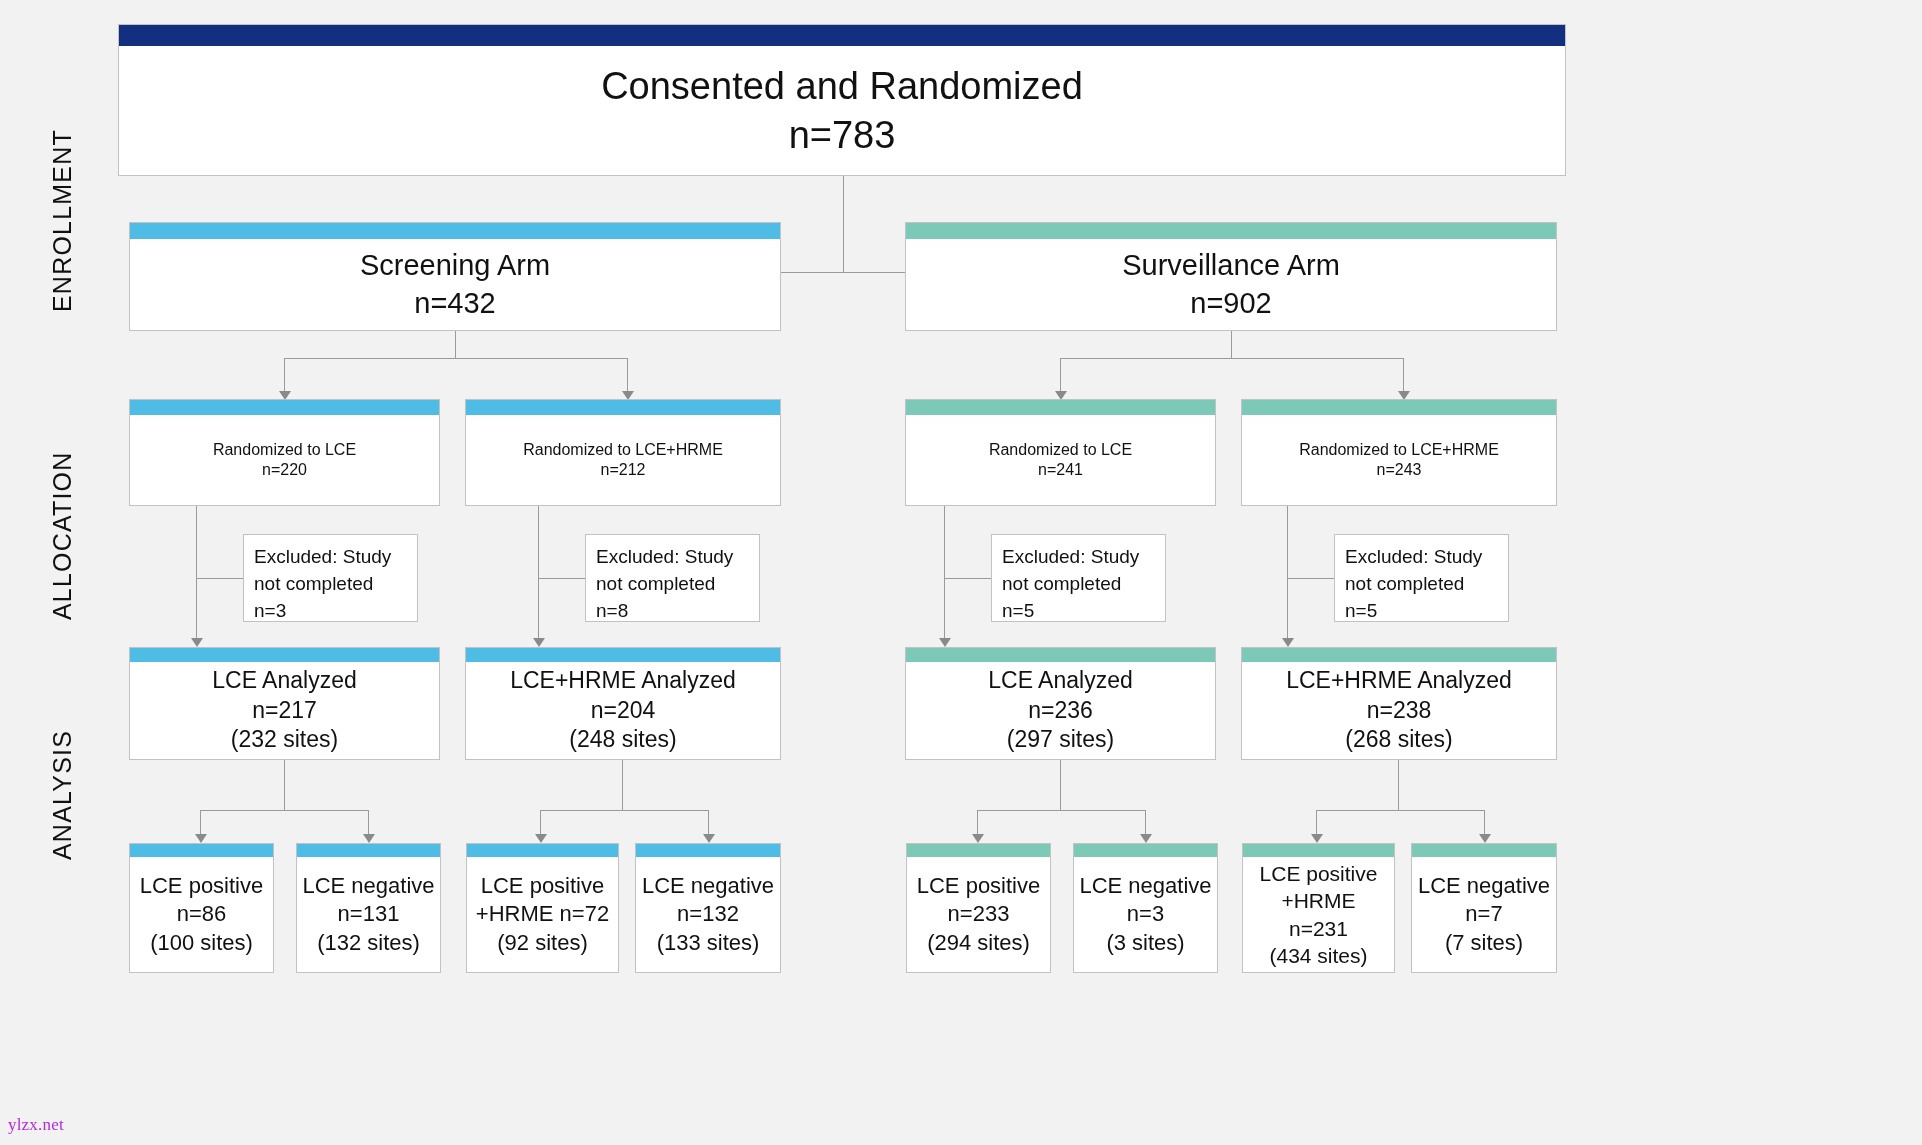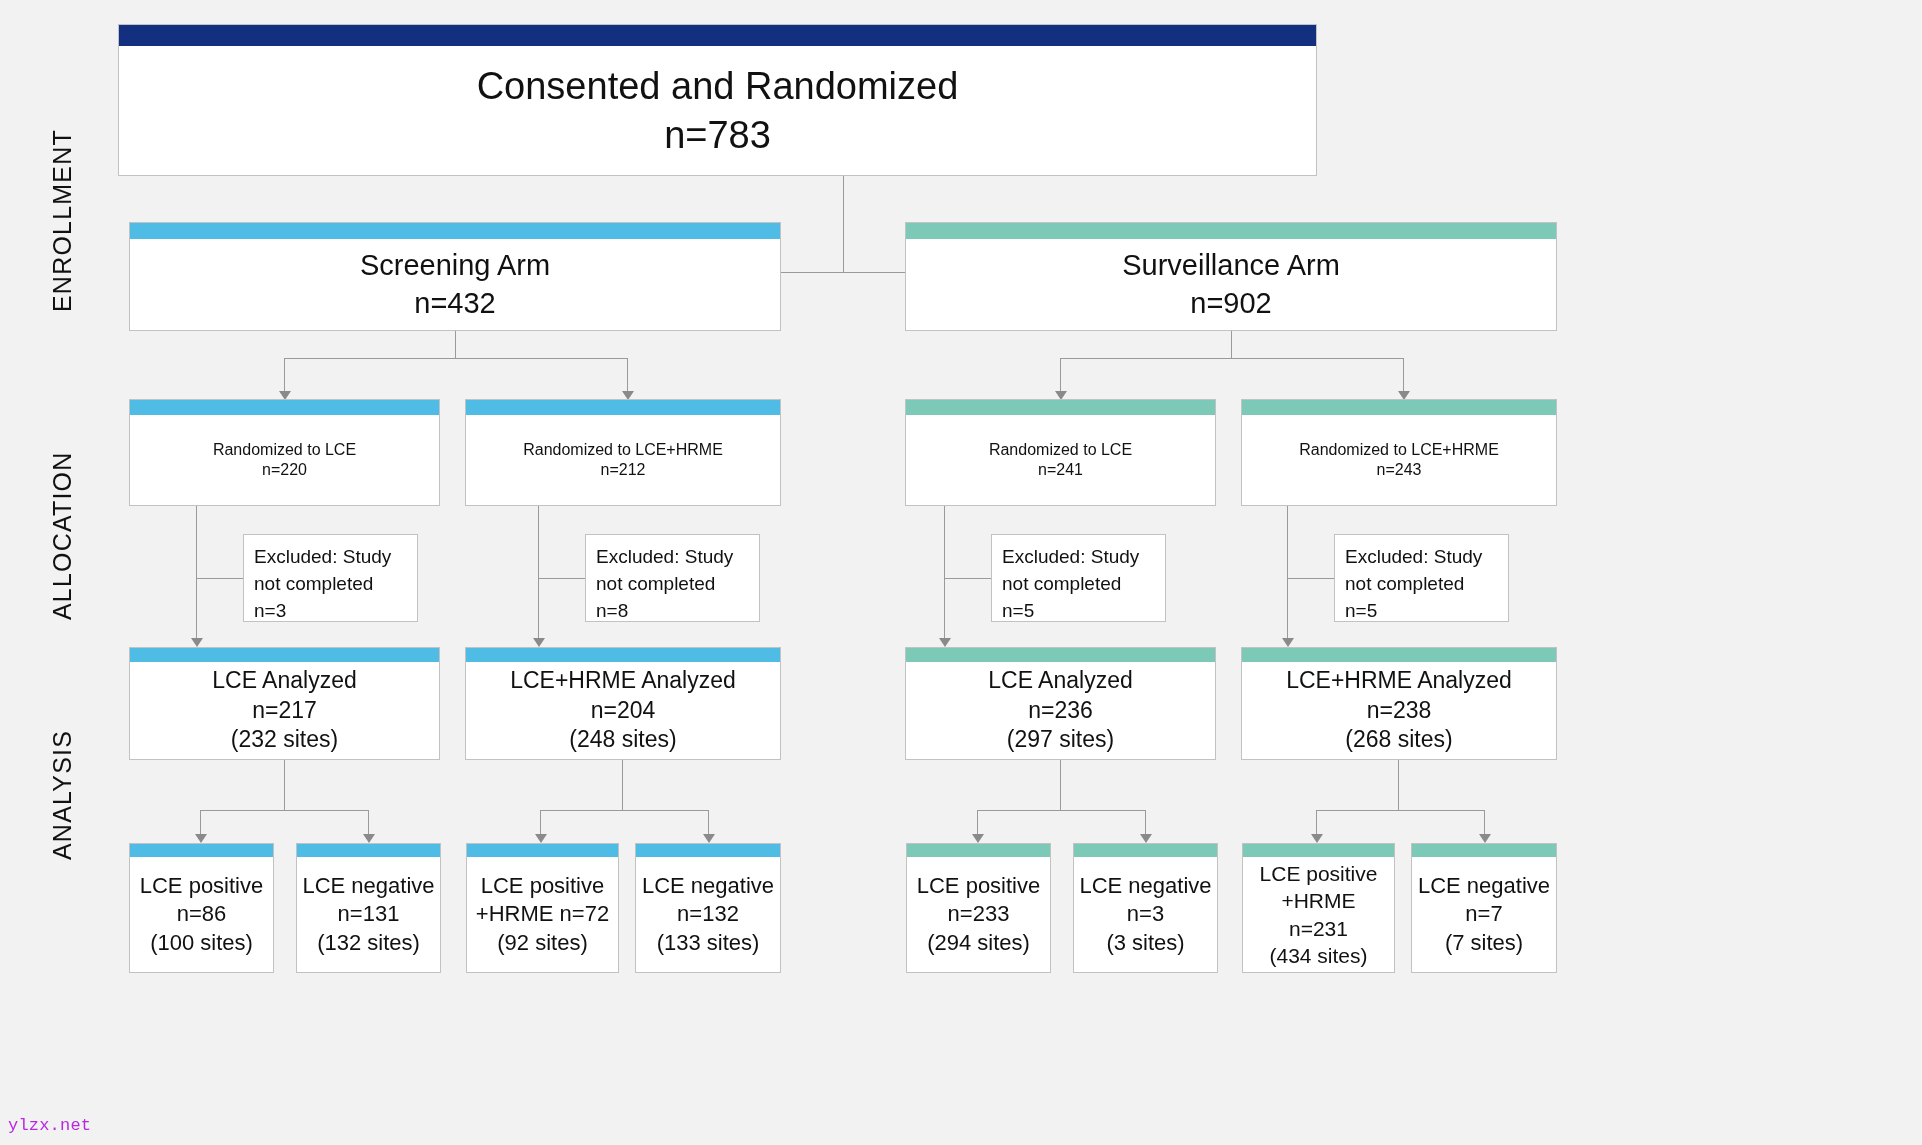--- a/index.html
+++ b/index.html
@@ -78,34 +78,34 @@
     border-right:6px solid transparent;
     border-top:9px solid #8a8a8a;
   }
 
   
   .watermark{
     position:absolute;
     left:8px;bottom:10px;
     font-size:17px;
     color:#b828e0;
-    font-family:Liberation Mono, monospace;
+    font-family:Liberation Serif, serif;
     letter-spacing:.2px;
   }
 </style>
 </head>
 <body>
 
 <div id="stage">
 
   <div class="phase-label" style="left:48px; top:312px;">ENROLLMENT</div>
   <div class="phase-label" style="left:48px; top:620px;">ALLOCATION</div>
   <div class="phase-label" style="left:48px; top:860px;">ANALYSIS</div>
 
-  <div class="box t-title" style="left:118px; top:24px; width:1199px; height:152px;">
+  <div class="box t-title" style="left:118px; top:24px; width:1448px; height:152px;">
     <div class="cap" style="height:21px; background:#12307f;"></div>
     <div class="body">
       <span class="ln">Consented and Randomized</span>
       <span class="ln">n=783</span>
     </div>
   </div>
 
   <div class="ln-v" style="left:843px; top:176px; height:96px;"></div>
   <div class="ln-h" style="left:780px; top:272px; width:128px;"></div>
   <div class="ln-v" style="left:780px; top:272px; height:1px;"></div>

